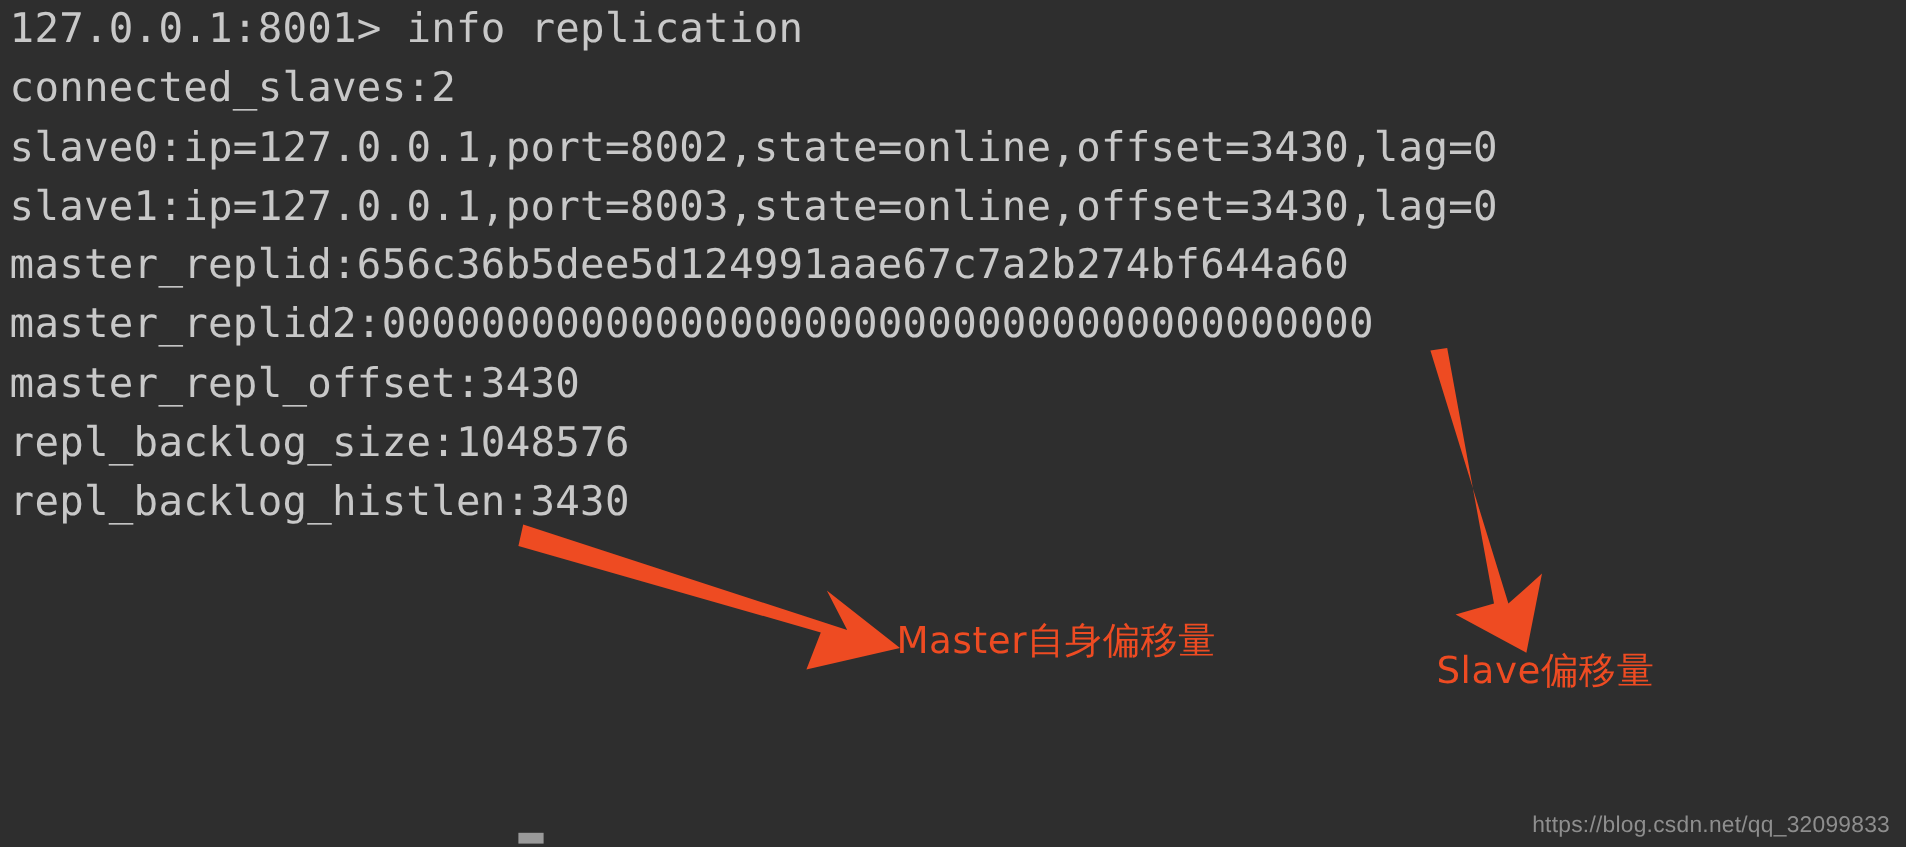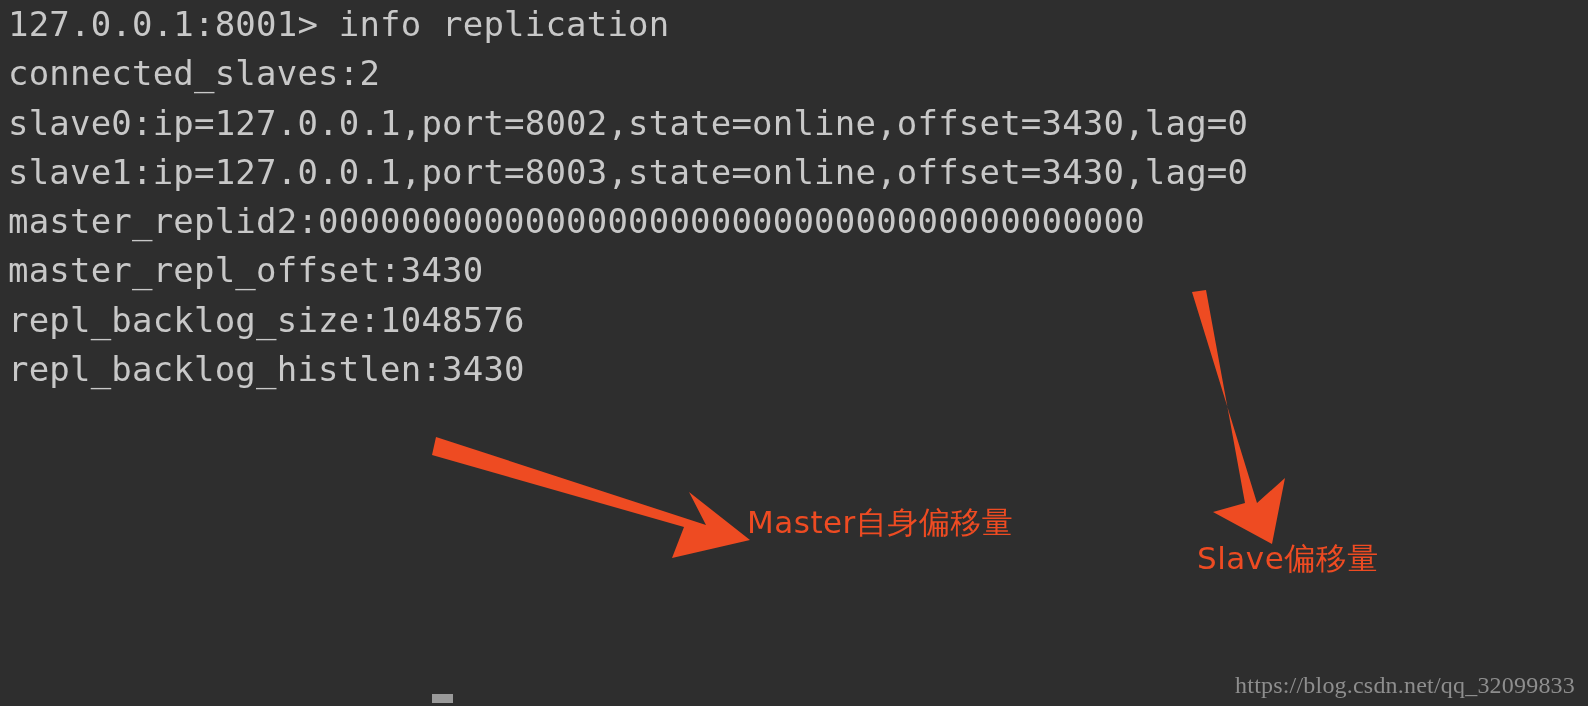--- a/index.html
+++ b/index.html
@@ -44,29 +44,29 @@
     pointer-events: none;
   }
   .anno-label {
     position: absolute;
     color: #ee4b22;
     font-family: "DejaVu Sans", "Liberation Sans", sans-serif;
     font-size: 31px;
     white-space: nowrap;
     letter-spacing: 0.5px;
   }
-  #label-master { left: 747px; top: 502px; text-align: center; }
+  #label-master { left: 747px; top: 513px; text-align: center; }
   #label-slave  { left: 1197px; top: 538px; }
   .watermark {
     position: absolute;
     right: 13px;
     bottom: 7px;
     color: #8e8e8e;
-    font-family: Liberation Serif, serif;
-    font-size: 24px;
+    font-family: Liberation Sans, sans-serif;
+    font-size: 19px;
     letter-spacing: 0.2px;
     white-space: nowrap;
   }
   #cursor-block {
     position: absolute;
     left: 432px;
     top: 694px;
     width: 21px;
     height: 9px;
     background: #9a9a9a;
@@ -75,20 +75,21 @@
 </head>
 <body>
 
 <div id="screen">
 
   <div id="terminal">
     <div class="term-line">127.0.0.1:8001&gt; info replication</div>
     <div class="term-line">connected_slaves:2</div>
     <div class="term-line">slave0:ip=127.0.0.1,port=8002,state=online,offset=3430,lag=0</div>
     <div class="term-line">slave1:ip=127.0.0.1,port=8003,state=online,offset=3430,lag=0</div>
+    <div class="term-line">master_replid:656c36b5dee5d124991aae67c7a2b274bf644a60</div>
     <div class="term-line">master_replid2:0000000000000000000000000000000000000000</div>
     <div class="term-line">master_repl_offset:3430</div>
     <div class="term-line">repl_backlog_size:1048576</div>
     <div class="term-line">repl_backlog_histlen:3430</div>
   </div>
 
   <div id="cursor-block"></div>
 
   <svg id="annotations" viewBox="0 0 1588 706" width="1588" height="706">
     <polygon fill="#ee4b22" points="436,437 706,525 689,492 750,540 672,558 684,527 432,455"></polygon>

